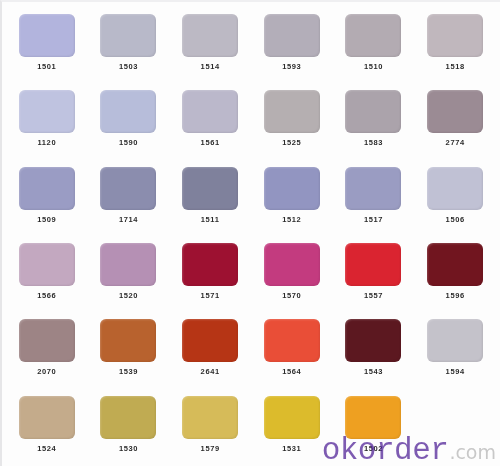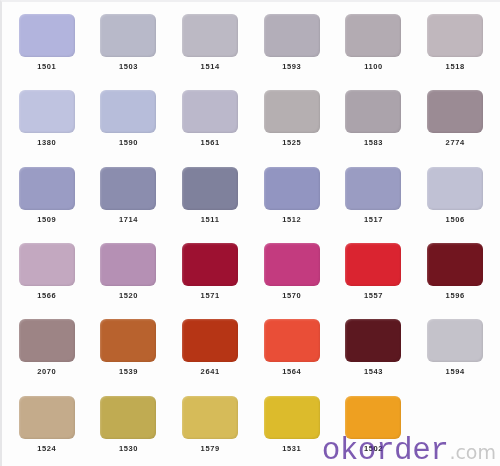--- a/index.html
+++ b/index.html
@@ -108,29 +108,29 @@
       <div class="swatch-cell">
         <div class="swatch-chip" style="background: rgb(188, 185, 196);"></div>
         <div class="swatch-label">1514</div>
       </div>
       <div class="swatch-cell">
         <div class="swatch-chip" style="background: rgb(179, 174, 185);"></div>
         <div class="swatch-label">1593</div>
       </div>
       <div class="swatch-cell">
         <div class="swatch-chip" style="background: rgb(179, 171, 178);"></div>
-        <div class="swatch-label">1100</div>
+        <div class="swatch-label">1510</div>
       </div>
       <div class="swatch-cell">
         <div class="swatch-chip" style="background: rgb(192, 183, 189);"></div>
         <div class="swatch-label">1518</div>
       </div>
       <div class="swatch-cell">
         <div class="swatch-chip" style="background: rgb(191, 195, 224);"></div>
-        <div class="swatch-label">1380</div>
+        <div class="swatch-label">1120</div>
       </div>
       <div class="swatch-cell">
         <div class="swatch-chip" style="background: rgb(183, 189, 218);"></div>
         <div class="swatch-label">1590</div>
       </div>
       <div class="swatch-cell">
         <div class="swatch-chip" style="background: rgb(187, 184, 203);"></div>
         <div class="swatch-label">1561</div>
       </div>
       <div class="swatch-cell">

